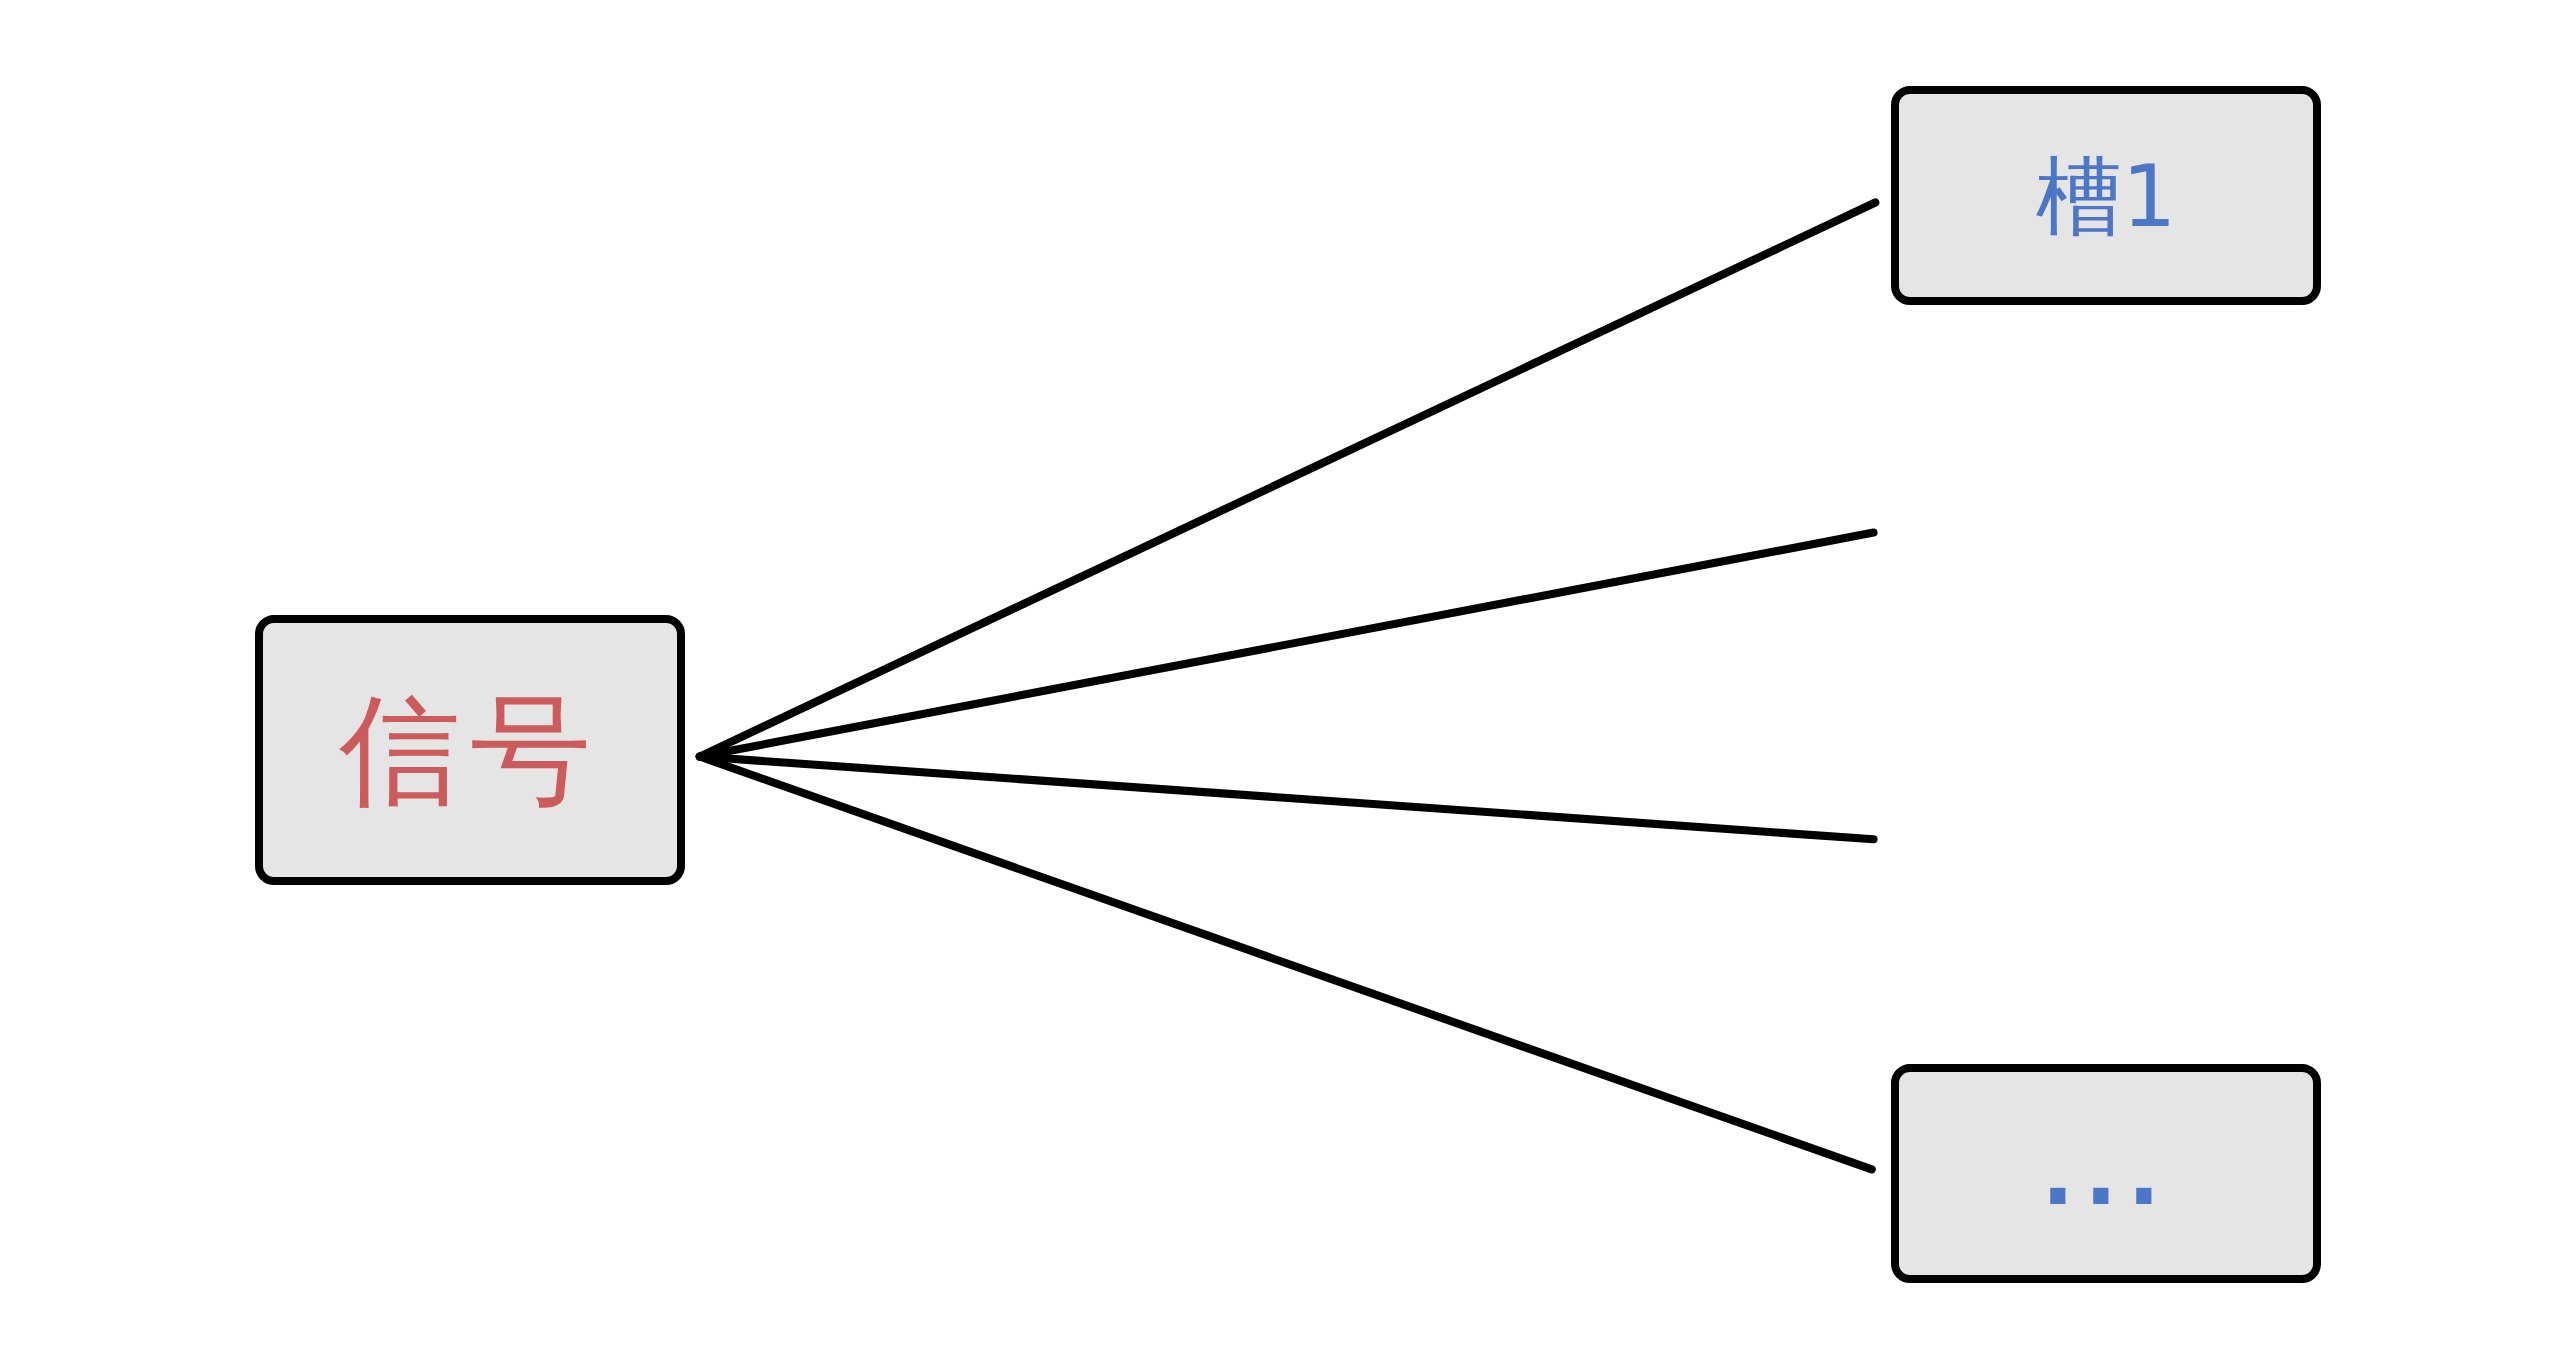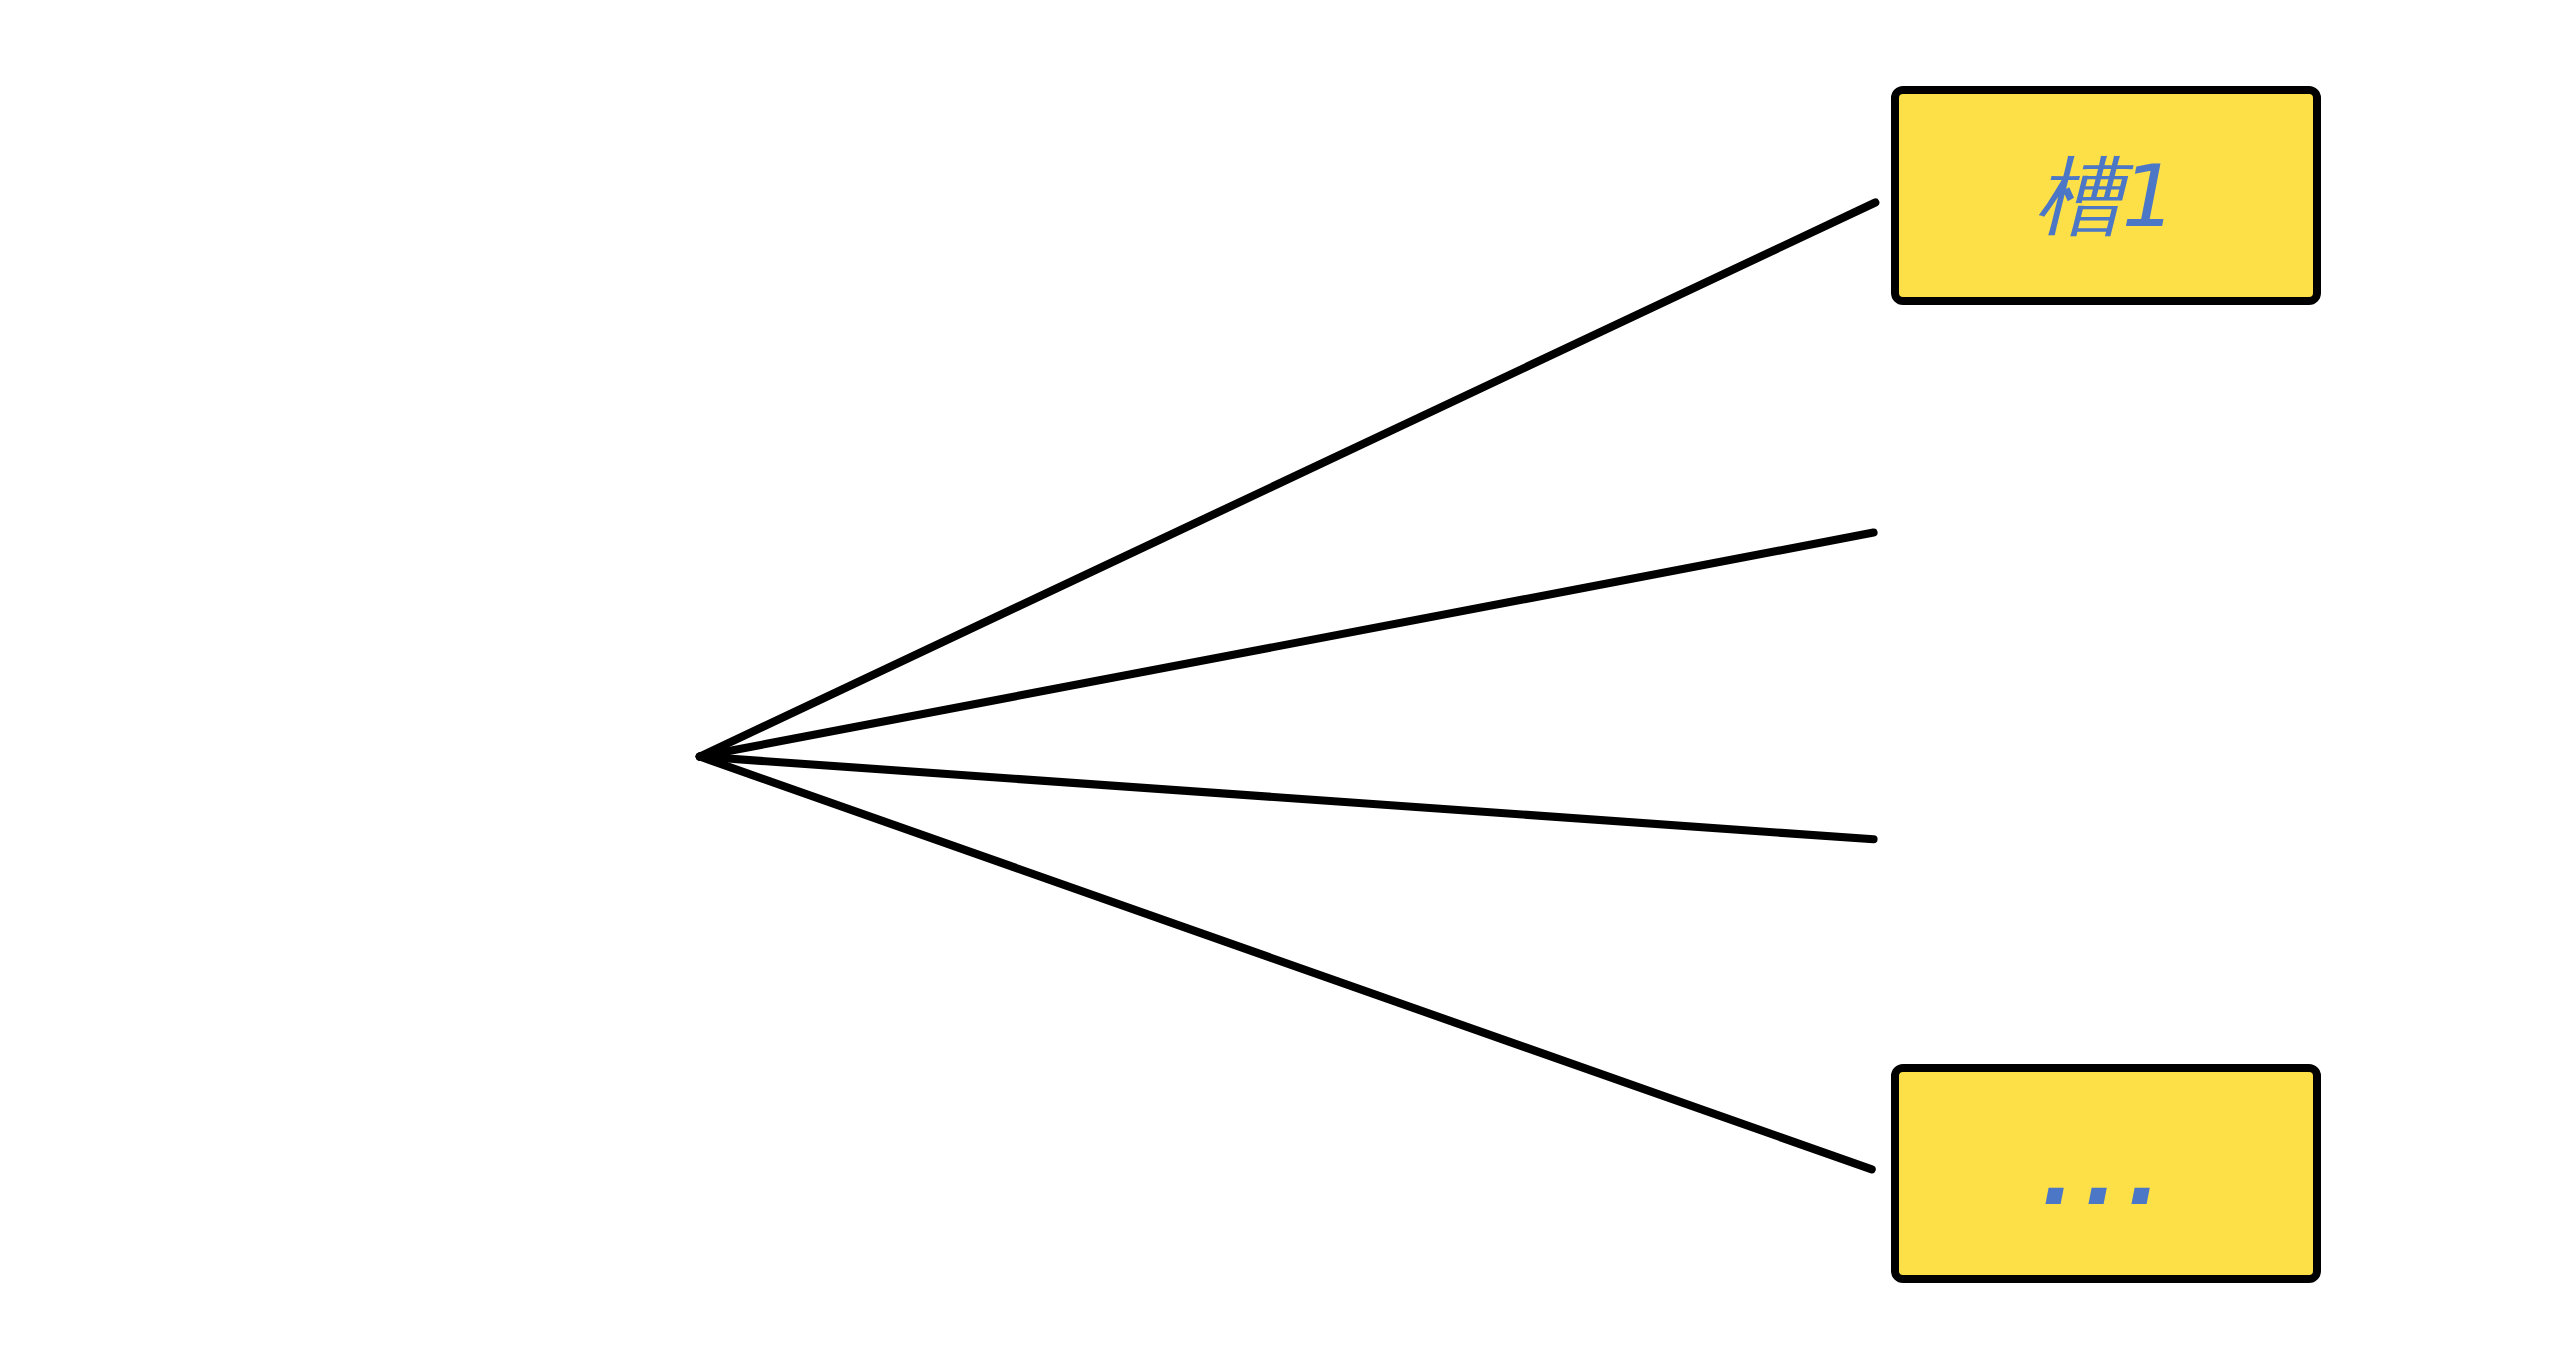--- a/index.html
+++ b/index.html
@@ -19,27 +19,26 @@
     position: absolute;
     left: 0;
     top: 0;
     width: 100%;
     height: 100%;
     pointer-events: none;
   }
   .node {
     position: absolute;
     box-sizing: border-box;
-    background: #fde047;
+    background: #e5e5e5;
     border: 8px solid #000000;
-    border-radius: 12px;
+    border-radius: 19px;
     display: flex;
     align-items: center;
     justify-content: center;
-    font-style: italic;
   }
   .node-signal {
     left: 255px;
     top: 615px;
     width: 430px;
     height: 270px;
   }
   .node-signal .label {
     color: #cd5b5b;
     font-size: 121px;
@@ -74,20 +73,23 @@
 
 <div class="canvas">
 
   <svg class="edges" viewBox="0 0 2864 1524" xmlns="http://www.w3.org/2000/svg">
     <line x1="778" y1="841" x2="2085" y2="225" stroke="#000000" stroke-width="9" stroke-linecap="round"></line>
     <line x1="778" y1="841" x2="2083" y2="592" stroke="#000000" stroke-width="9" stroke-linecap="round"></line>
     <line x1="778" y1="841" x2="2083" y2="933" stroke="#000000" stroke-width="9" stroke-linecap="round"></line>
     <line x1="778" y1="841" x2="2081" y2="1300" stroke="#000000" stroke-width="9" stroke-linecap="round"></line>
   </svg>
 
+  <div class="node node-signal">
+    <span class="label">信号</span>
+  </div>
 
   <div class="node node-slot node-slot-1">
     <span class="label">槽1</span>
   </div>
 
 
 
   <div class="node node-slot node-slot-4">
     <span class="label">...</span>
   </div>

